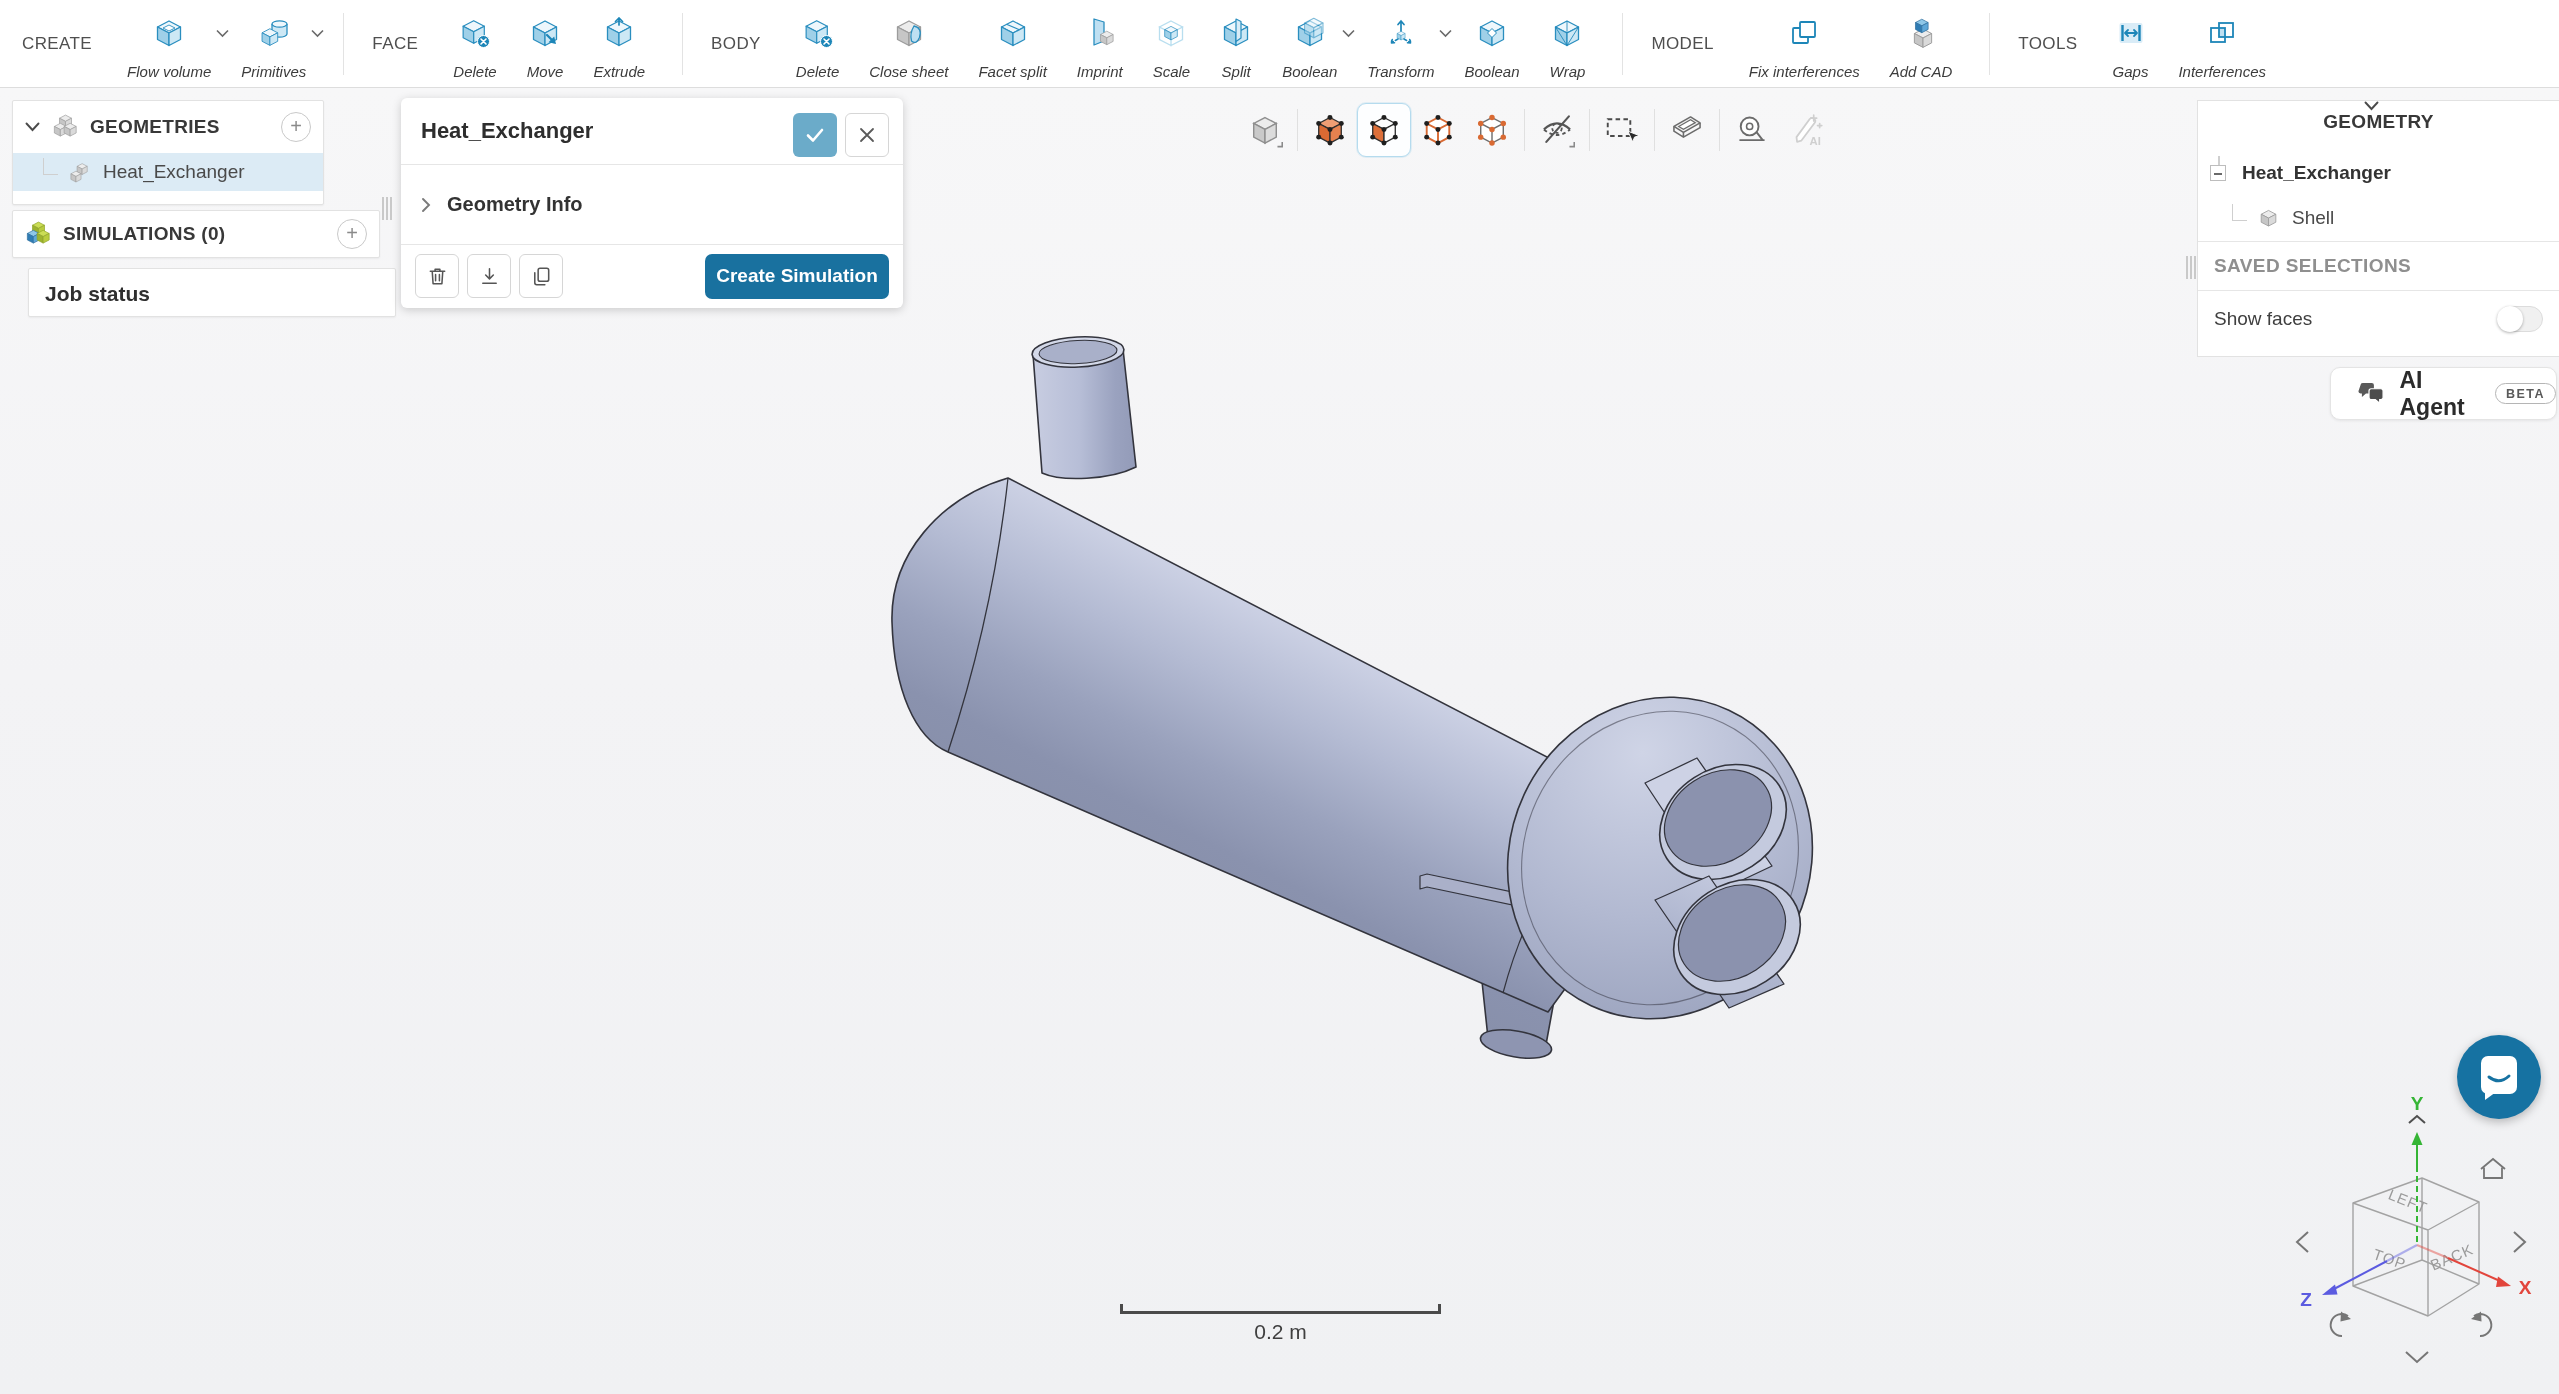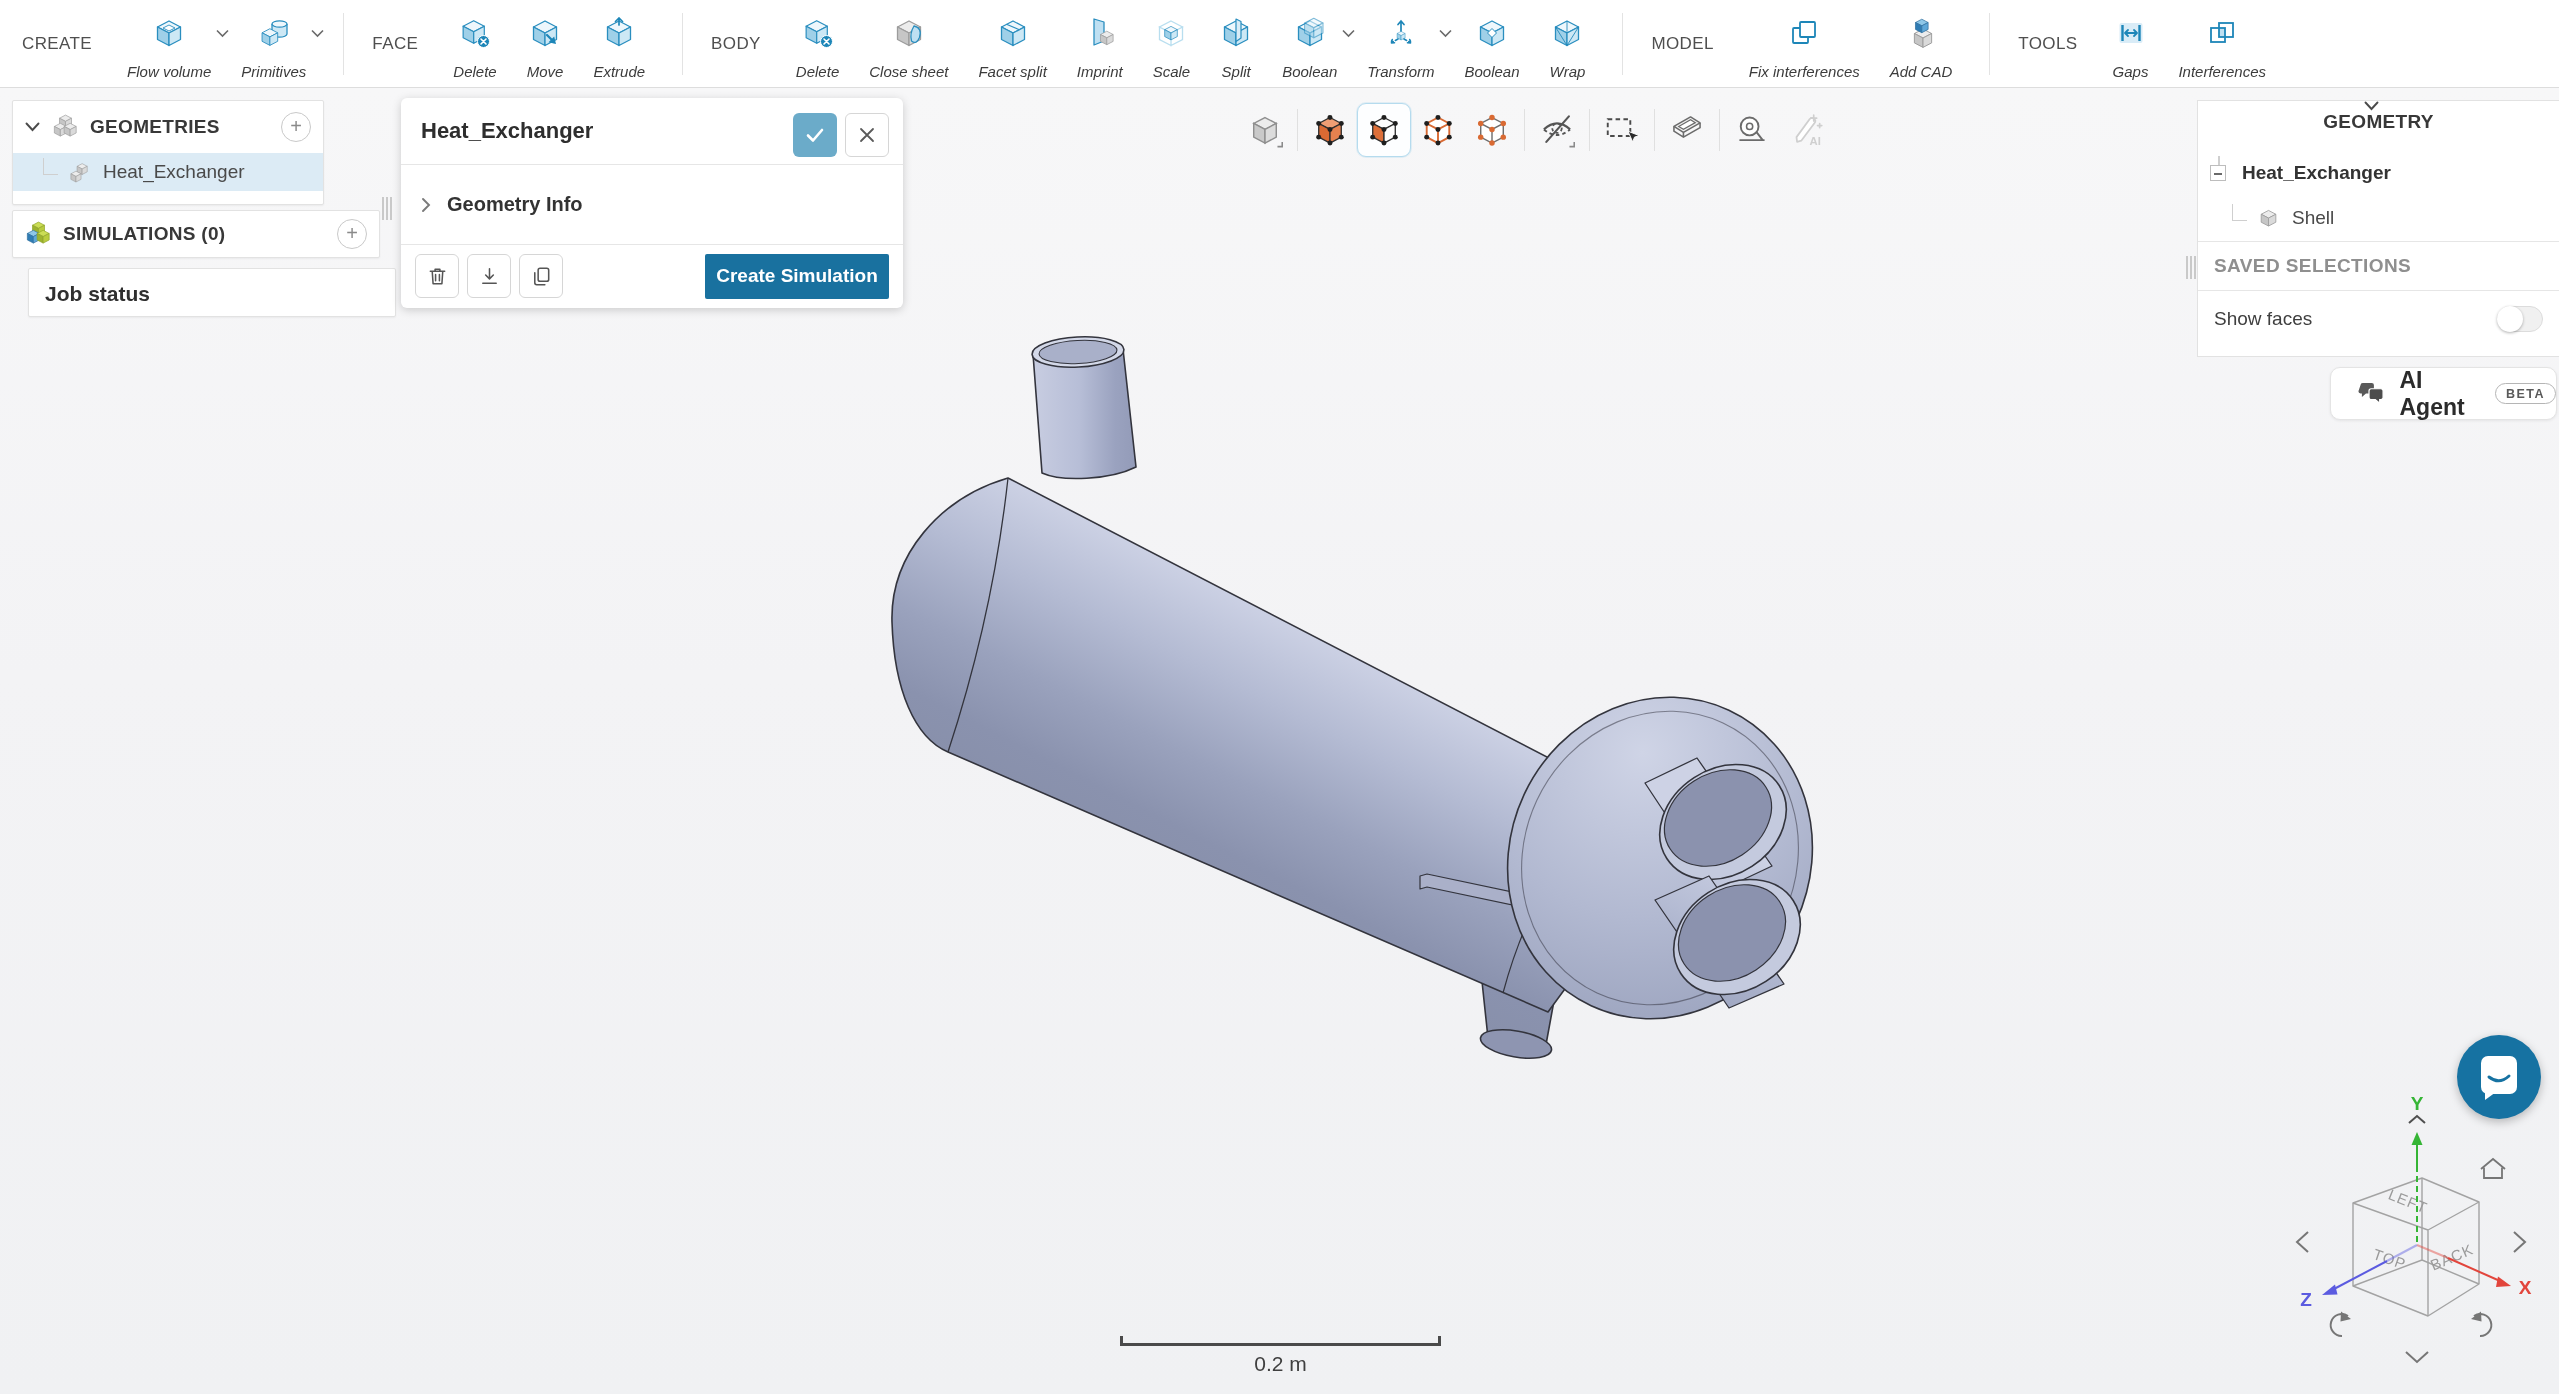--- a/index.html
+++ b/index.html
@@ -52,21 +52,21 @@
   .detail-title{font-size:22px;font-weight:bold;color:#2e2e2e;}
   .sq-btn{position:absolute;top:15px;width:44px;height:44px;border-radius:6px;display:flex;align-items:center;justify-content:center;cursor:pointer;border:1px solid transparent;}
   .sq-btn.confirm{left:392px;background:#6babc9;}
   .sq-btn.cancel{left:444px;background:#fff;border-color:#d6d6d6;}
   .detail-row{height:80px;border-bottom:1px solid #e6e6e6;display:flex;align-items:center;padding:0 20px;cursor:pointer;}
   .detail-row .chev-r{width:10px;height:16px;margin-right:16px;}
   .detail-row-label{font-size:20px;font-weight:700;color:#333;}
   .detail-footer{height:62px;display:flex;align-items:center;padding:0 14px;}
   .icon-btn{width:44px;height:44px;border:1px solid #d6d6d6;border-radius:6px;background:#fff;display:flex;align-items:center;justify-content:center;margin-right:8px;cursor:pointer;}
   .icon-btn svg{width:23px;height:23px;}
-  .primary-btn{margin-left:auto;width:184px;height:45px;background:#19719f;color:#fff;border:none;border-radius:2px;font-size:19px;font-weight:bold;cursor:pointer;font-family:"Liberation Sans",sans-serif;}
+  .primary-btn{margin-left:auto;width:184px;height:45px;background:#19719f;color:#fff;border:none;border-radius:7px;font-size:19px;font-weight:bold;cursor:pointer;font-family:"Liberation Sans",sans-serif;}
 
   
   .rp{position:absolute;left:2197px;top:100px;width:362px;height:257px;background:#fff;border:1px solid #e2e2e2;border-right:none;z-index:20;}
   .rp-header{display:flex;align-items:center;height:50px;padding:0 14px;flex-direction:column;}
   .rp-title{font-size:19px;font-weight:bold;color:#383838;letter-spacing:.3px;}
   .rp-tree-root{display:flex;align-items:center;height:44px;padding-left:12px;}
   .minus-box{position:relative;width:16px;height:16px;border:1px solid #bdbdbd;background:#fff;margin-right:16px;flex:0 0 auto;}
   .minus-box::before{content:"";position:absolute;left:3px;top:7px;width:8px;height:1.5px;background:#6a6a6a;}
   .minus-box::after{content:"";position:absolute;left:7px;top:-10px;width:1.5px;height:9px;background:#cfcfcf;}
   .rp-root-label{font-size:19px;font-weight:600;color:#333;}
@@ -77,21 +77,21 @@
   .toggle{position:relative;width:46px;height:26px;border-radius:13px;background:#f0f0f0;border:1px solid #dcdcdc;cursor:pointer;flex:0 0 auto;}
   .toggle .knob{position:absolute;left:-1px;top:-1px;width:26px;height:26px;border-radius:50%;background:#fff;box-shadow:0 1px 3px rgba(0,0,0,.3);}
 
   
   .ai-agent{position:absolute;left:2330px;top:367px;width:227px;height:53px;background:#fff;border:1px solid #e4e4e4;border-radius:10px;box-shadow:0 1px 3px rgba(0,0,0,.07);display:flex;align-items:center;padding:0 0 0 26px;z-index:20;cursor:pointer;font-weight:bold;}
   .ai-agent svg{width:32px;height:30px;margin-right:14px;}
   .ai-label{font-size:23px;color:#2b2b2b;}
   .beta-pill{margin-left:12px;border:1.5px solid #b5b5b5;border-radius:12px;padding:3px 10px 2px;font-size:12.5px;letter-spacing:1.5px;color:#5a5a5a;}
 
   
-  .scalebar{position:absolute;left:1120px;top:1336px;width:321px;z-index:5;text-align:center;}
+  .scalebar{position:absolute;left:1120px;top:1304px;width:321px;z-index:5;text-align:center;}
   .scalebar-line{width:321px;height:10px;border-left:3px solid #4a4a4a;border-right:3px solid #4a4a4a;border-bottom:3px solid #4a4a4a;}
   .scalebar-label{margin-top:6px;font-size:21px;color:#3f3f3f;}
 
   
   .navcube{position:absolute;left:2276px;top:1090px;width:270px;height:285px;z-index:6;}
   .fab{position:absolute;left:2457px;top:1035px;width:84px;height:84px;border-radius:50%;background:#1672a2;border:none;display:flex;align-items:center;justify-content:center;box-shadow:0 3px 10px rgba(0,0,0,.25);cursor:pointer;z-index:30;}
   .hidden-defs{position:absolute;width:0;height:0;overflow:hidden;}
   text.ncface{font-size:15px;fill:#9a9a9a;letter-spacing:1px;}
   text.ncaxis{font-size:19px;font-weight:bold;}
 </style>

